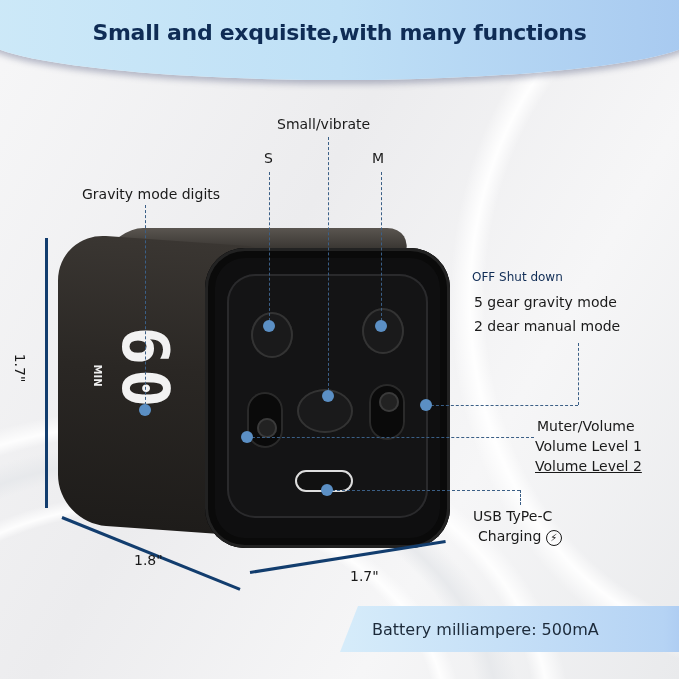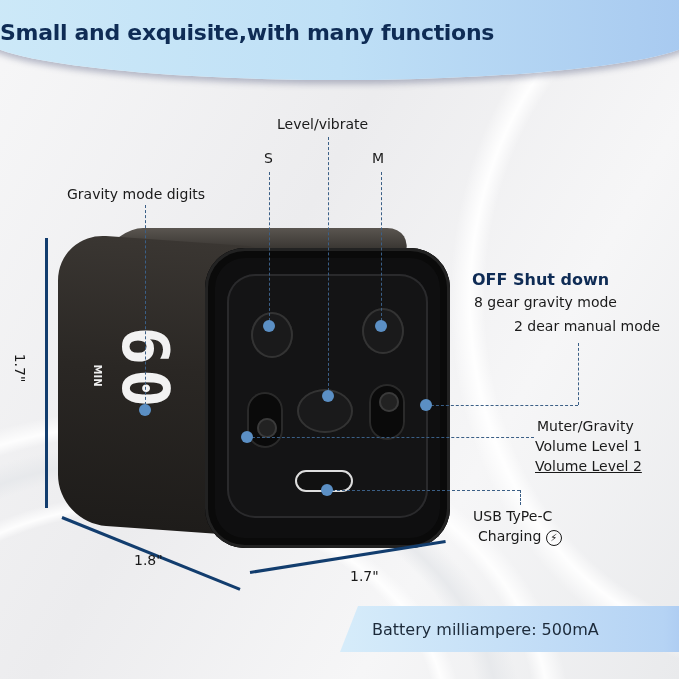--- a/index.html
+++ b/index.html
@@ -10,24 +10,24 @@
     background:
       radial-gradient(ellipse 520px 380px at 150px 720px, rgba(255,255,255,0) 55%, rgba(255,255,255,.9) 57%, rgba(255,255,255,0) 60%),
       radial-gradient(ellipse 600px 450px at 150px 720px, rgba(225,227,230,0) 55%, rgba(230,232,235,.9) 58%, rgba(255,255,255,0) 62%),
       radial-gradient(ellipse 700px 520px at 150px 720px, rgba(255,255,255,0) 55%, rgba(255,255,255,.9) 57%, rgba(255,255,255,0) 60%),
       radial-gradient(ellipse 500px 600px at 760px 300px, rgba(255,255,255,0) 55%, rgba(255,255,255,.95) 58%, rgba(255,255,255,0) 62%),
       linear-gradient(120deg,#f7f7f8 0%,#ececee 40%,#f6f6f7 70%,#e9eaec 100%);}
   .banner{position:absolute;left:-20px;top:-30px;width:719px;height:110px;
     border-radius:0 0 50% 50% / 0 0 45px 45px;
     background:linear-gradient(90deg,#cde9f8 0%,#bfe0f6 50%,#a7c9f0 100%);
     box-shadow:0 4px 6px rgba(60,70,110,.35);}
-  .title{position:absolute;left:0;width:679px;top:20px;text-align:left;
+  .title{position:absolute;left:0;width:679px;top:20px;text-align:center;
     font-family:"DejaVu Sans",sans-serif;font-weight:bold;font-size:22px;color:#0f2c55;letter-spacing:-0.3px;}
   .lbl{position:absolute;color:#1a1a1a;font-size:14px;white-space:nowrap;font-family:"DejaVu Sans",sans-serif;}
-  .lbl.b{font-weight:bold;color:#0f2c55;font-size:16px;}
+  .lbl.b{font-weight:normal;color:#0f2c55;font-size:12px;}
   .dash{position:absolute;border-color:#3b5f86;border-style:dashed;border-width:0;}
   .v{border-left-width:1.5px;width:0;}
   .h{border-top-width:1.5px;height:0;}
   .dot{position:absolute;width:12px;height:12px;border-radius:50%;background:#5b8fc4;margin:-6px 0 0 -6px;}
   
   .side{position:absolute;left:58px;top:240px;width:210px;height:290px;border-radius:48px 20px 20px 48px;
     background:linear-gradient(180deg,#3a3632 0%,#2a2724 45%,#1e1c1a 100%);transform:skewY(4deg);}
   .topface{position:absolute;left:110px;top:228px;width:300px;height:28px;border-radius:30px 30px 0 0;
     background:linear-gradient(180deg,#5a5550,#2e2b28);transform:skewX(-20deg);}
   .front{position:absolute;left:205px;top:248px;width:245px;height:300px;border-radius:40px;
@@ -68,44 +68,44 @@
     <div class="slot" style="left:20px;top:118px;">
         <div class="knob" style="left:10px;top:26px;"></div>
       </div>
     <div class="slot" style="left:142px;top:110px;">
         <div class="knob" style="left:10px;top:8px;"></div>
       </div>
     <div class="usb" style="left:68px;top:196px;"></div>
   </div>
 </div>
 
-<div class="lbl" style="left:277px;top:116px;">Level/vibrate</div>
+<div class="lbl" style="left:277px;top:116px;">Small/vibrate</div>
 <div class="lbl" style="left:264px;top:150px;">S</div>
 <div class="lbl" style="left:372px;top:150px;">M</div>
-<div class="lbl" style="left:67px;top:186px;">Gravity mode digits</div>
+<div class="lbl" style="left:82px;top:186px;">Gravity mode digits</div>
 
 <div class="dash v" style="left:145px;top:205px;height:205px;"></div>
 <div class="dot" style="left:145px;top:410px;"></div>
 <div class="dash v" style="left:269px;top:172px;height:154px;"></div>
 <div class="dot" style="left:269px;top:326px;"></div>
 <div class="dash v" style="left:328px;top:137px;height:259px;"></div>
 <div class="dot" style="left:328px;top:396px;"></div>
 <div class="dash v" style="left:381px;top:172px;height:154px;"></div>
 <div class="dot" style="left:381px;top:326px;"></div>
 
 <div class="lbl b" style="left:472px;top:270px;">OFF Shut down</div>
-<div class="lbl" style="left:474px;top:294px;">8 gear gravity mode</div>
-<div class="lbl" style="left:474px;top:318px;margin-left:40px;">2 dear manual mode</div>
+<div class="lbl" style="left:474px;top:294px;">5 gear gravity mode</div>
+<div class="lbl" style="left:474px;top:318px;">2 dear manual mode</div>
 <div class="dash v" style="left:578px;top:343px;height:62px;"></div>
 <div class="dash h" style="left:426px;top:405px;width:152px;"></div>
 <div class="dot" style="left:426px;top:405px;"></div>
 
 <div class="dash h" style="left:247px;top:437px;width:287px;"></div>
 <div class="dot" style="left:247px;top:437px;"></div>
-<div class="lbl" style="left:537px;top:418px;">Muter/Gravity</div>
+<div class="lbl" style="left:537px;top:418px;">Muter/Volume</div>
 <div class="lbl" style="left:535px;top:438px;">Volume Level 1</div>
 <div class="lbl" style="left:535px;top:458px;text-decoration:underline;">Volume Level 2</div>
 
 <div class="dash h" style="left:327px;top:490px;width:193px;"></div>
 <div class="dash v" style="left:520px;top:490px;height:15px;"></div>
 <div class="dot" style="left:327px;top:490px;"></div>
 <div class="lbl" style="left:473px;top:508px;">USB TyPe-C</div>
 <div class="lbl" style="left:478px;top:528px;"><span>Charging</span> <span style="display:inline-block;width:14px;height:14px;border:1.5px solid #1a1a1a;border-radius:50%;font-size:10px;text-align:center;line-height:14px;">⚡</span></div>
 
 <div class="arrow" style="left:45px;top:238px;width:3px;height:270px;"></div>

